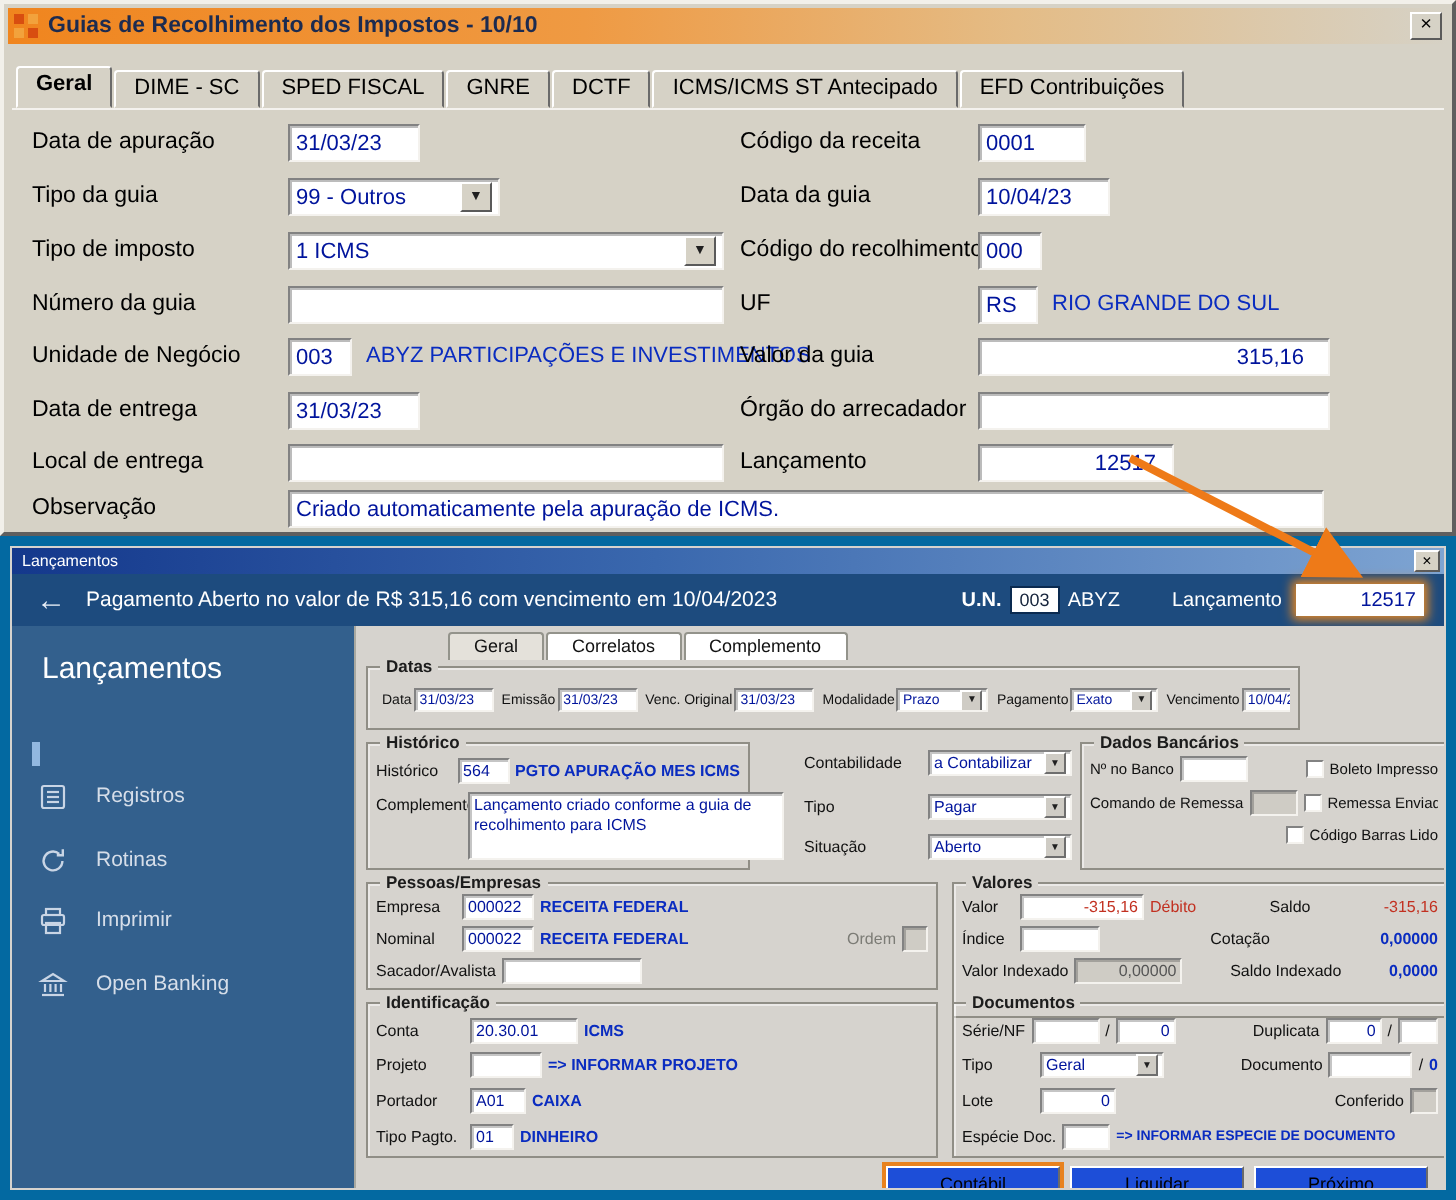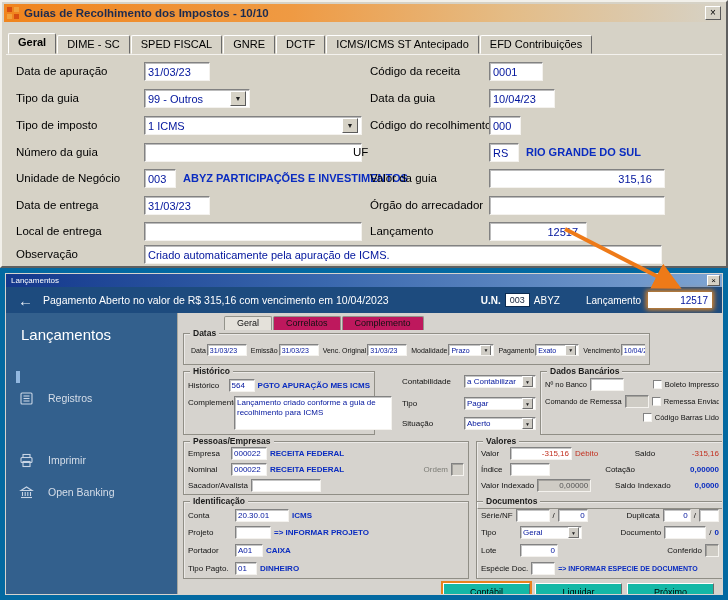--- a/index.html
+++ b/index.html
@@ -20,21 +20,21 @@
        padding:2px 9px 3px;height:19px;border-radius:2px 2px 0 0;white-space:nowrap;margin-right:1px}
   .tab.active{height:21px;font-weight:bold}
   .tabline{position:absolute;left:4px;right:4px;top:52px;border-top:1px solid #f4f2ee}
   .lab{position:absolute;font-size:11.5px;color:#000;white-space:nowrap}
   .fld{position:absolute;height:19px;background:#fff;border:1px solid;border-color:#828282 #f4f2ee #f4f2ee #828282;
        box-shadow:inset 1px 1px 0 rgba(64,64,64,.35);display:flex;align-items:center;
        font-size:11px;color:#00149c;padding:0 3px;white-space:nowrap;overflow:hidden}
   .fld.ra{justify-content:flex-end}
   .dbtn{width:16px;height:15px;margin-left:auto;background:#d6d2c6;border:1px solid;border-color:#fff #5a5a5a #5a5a5a #fff;
         display:flex;align-items:center;justify-content:center;font-size:7px;color:#202020;flex:0 0 16px}
-  .bluelab{position:absolute;font-size:11px;color:#0a2cc0;white-space:nowrap;font-weight:bold}
+  .bluelab{position:absolute;font-size:11px;color:#0a2cc0;white-space:nowrap;font-weight:normal}
 
   
   .win-bot{position:absolute;left:0;top:268px;width:728px;height:332px;background:#d6d3ce;border:5px solid #0369a1}
   .mbar{position:absolute;left:1px;top:1px;right:1px;height:13px;display:flex;align-items:center;padding:0 2px;
         background:linear-gradient(90deg,#14388c 0%,#3a68ae 45%,#7ea4d2 100%)}
   .mbar-title{color:#fff;font-size:8px;flex:1;padding-left:3px;white-space:nowrap}
   .xbtn.small{width:13px;height:11px;font-size:8px;line-height:9px}
   .hdr{position:absolute;left:1px;top:14px;right:1px;height:26px;background:#1d4b7e;display:flex;align-items:center;color:#fff}
   .hdr-back{font-size:15px;margin:0 10px 0 12px;color:#eaf0f8}
   .hdr-msg{font-size:10.5px;white-space:nowrap}
@@ -46,21 +46,21 @@
           justify-content:flex-end;padding:0 4px;margin:0 10px 0 7px;box-shadow:0 0 5px 2px rgba(242,140,30,.95)}
 
   .sidebar{position:absolute;left:1px;top:40px;width:171px;bottom:1px;background:#33608d}
   .sb-title{color:#fff;font-size:15px;padding:13px 0 0 15px}
   .sb-tick{position:absolute;left:10px;top:58px;width:4px;height:12px;background:#92b8e0}
   .sb-item{position:absolute;left:0;width:100%;height:26px;display:flex;align-items:center;color:#d6dee9;font-size:10.5px;cursor:default}
   .sb-item .ic{width:15px;height:15px;margin:0 14px 0 13px;flex:0 0 15px}
 
   .main{position:absolute;left:172px;top:40px;right:1px;bottom:1px;background:#d6d3ce;border-left:1px solid #a8a8a0;overflow:hidden}
   .mtabs{position:absolute;left:46px;top:3px;display:flex}
-  .mtab{font-size:9px;color:#111;padding:1px 12px 2px;border:1px solid #93938b;border-bottom:none;background:#be185d;
+  .mtab{font-size:9px;color:#111;padding:1px 12px 2px;border:1px solid #93938b;border-bottom:none;background:#ffffff;
         margin-right:1px;border-radius:2px 2px 0 0;white-space:nowrap}
   .mtab.active{background:#e4e1da}
   .grp{position:absolute;border:1px solid #908e86;box-shadow:inset 1px 1px 0 rgba(255,255,255,.5)}
   .grp-t{position:absolute;top:-6px;left:6px;background:#d6d3ce;padding:0 3px;font-size:8.5px;font-weight:bold;color:#1c1c1c;white-space:nowrap}
   .row{position:absolute;left:4px;right:4px;display:flex;align-items:center;gap:3px;white-space:nowrap;overflow:hidden}
   .l8{font-size:8px;color:#111;white-space:nowrap}
   .l8.gray{color:#7c7c76}
   .b8{font-size:8px;color:#0a2cc0;white-space:nowrap;font-weight:bold}
   .r8{font-size:8px;color:#c23020;white-space:nowrap}
   .f8{height:13px;background:#fff;border:1px solid;border-color:#828282 #f4f2ee #f4f2ee #828282;
@@ -74,21 +74,21 @@
   .cb{width:9px;height:9px;background:#fff;border:1px solid;border-color:#828282 #f4f2ee #f4f2ee #828282;flex:0 0 9px}
   .sp{margin-left:auto}
   .drow{font-size:7px;gap:1px}
   .drow .l8{font-size:7px;margin-left:3px}
   .drow .f8{height:12px;font-size:7px}
   .drow .b8{font-size:7px}
   .mlbox{position:absolute;background:#fff;border:1px solid;border-color:#828282 #f4f2ee #f4f2ee #828282;
          box-shadow:inset 1px 1px 0 rgba(64,64,64,.3);font-size:8px;color:#00149c;padding:1px 2px;line-height:1.25;overflow:hidden}
   .selcol-row{position:absolute;left:0;right:0;display:flex;align-items:center}
   .btnrow{position:absolute;right:8px;top:270px;display:flex;gap:5px}
-  .btn{width:87px;height:17px;background:#14b8a6;border:1px solid;border-color:#fff #6a6a6a #6a6a6a #fff;
+  .btn{width:87px;height:17px;background:#1d4ed8;border:1px solid;border-color:#fff #6a6a6a #6a6a6a #fff;
        font-size:9px;color:#000;display:flex;align-items:center;justify-content:center;white-space:nowrap}
   .btn.hl{outline:2px solid #e8821e}
   .arrow-svg{position:absolute;left:535px;top:215px;width:190px;height:90px;z-index:60;pointer-events:none}
 </style>
 </head>
 <body>
 
 <div class="screen">
 
   <div class="win-top">
@@ -171,21 +171,21 @@
     <div class="lab" style="left:368px;top:90px">Data da guia</div>
     <div class="fld" style="left:487px;top:87px;width:66px">
         <span>10/04/23</span>
       </div>
 
     <div class="lab" style="left:368px;top:117px">Código do recolhimento</div>
     <div class="fld" style="left:487px;top:114px;width:32px">
         <span>000</span>
       </div>
 
-    <div class="lab" style="left:351px;top:144px">UF</div>
+    <div class="lab" style="left:368px;top:144px">UF</div>
     <div class="fld" style="left:487px;top:141px;width:30px">
         <span>RS</span>
       </div>
     <div class="bluelab" style="left:524px;top:144px">RIO GRANDE DO SUL</div>
 
     <div class="lab" style="left:368px;top:170px">Valor da guia</div>
     <div class="fld ra" style="left:487px;top:167px;width:176px;padding-right:12px">
         <span>315,16</span>
       </div>
 
@@ -225,20 +225,29 @@
           <svg width="15" height="15" viewBox="0 0 15 15" fill="none" stroke="#c9d5e5" stroke-width="1.1">
               <rect x="2" y="2" width="11" height="11" rx="1"></rect>
               <line x1="4.5" y1="5" x2="10.5" y2="5"></line>
               <line x1="4.5" y1="7.5" x2="10.5" y2="7.5"></line>
               <line x1="4.5" y1="10" x2="10.5" y2="10"></line>
             </svg>
         </span>
         <span>Registros</span>
       </div>
 
+      <div class="sb-item" style="top:104px">
+        <span class="ic">
+          <svg width="15" height="15" viewBox="0 0 15 15" fill="none" stroke="#c9d5e5" stroke-width="1.2">
+              <path d="M12.2 7.5a4.7 4.7 0 1 1-1.6-3.55"></path>
+              <polyline points="12.4,1.6 12.4,4.6 9.4,4.6" fill="none"></polyline>
+            </svg>
+        </span>
+        <span>Rotinas</span>
+      </div>
 
       <div class="sb-item" style="top:134px">
         <span class="ic">
           <svg width="15" height="15" viewBox="0 0 15 15" fill="none" stroke="#c9d5e5" stroke-width="1.1">
               <rect x="4" y="1.5" width="7" height="3"></rect>
               <rect x="2" y="4.5" width="11" height="5" rx="1"></rect>
               <rect x="4" y="8.5" width="7" height="5"></rect>
             </svg>
         </span>
         <span>Imprimir</span>

